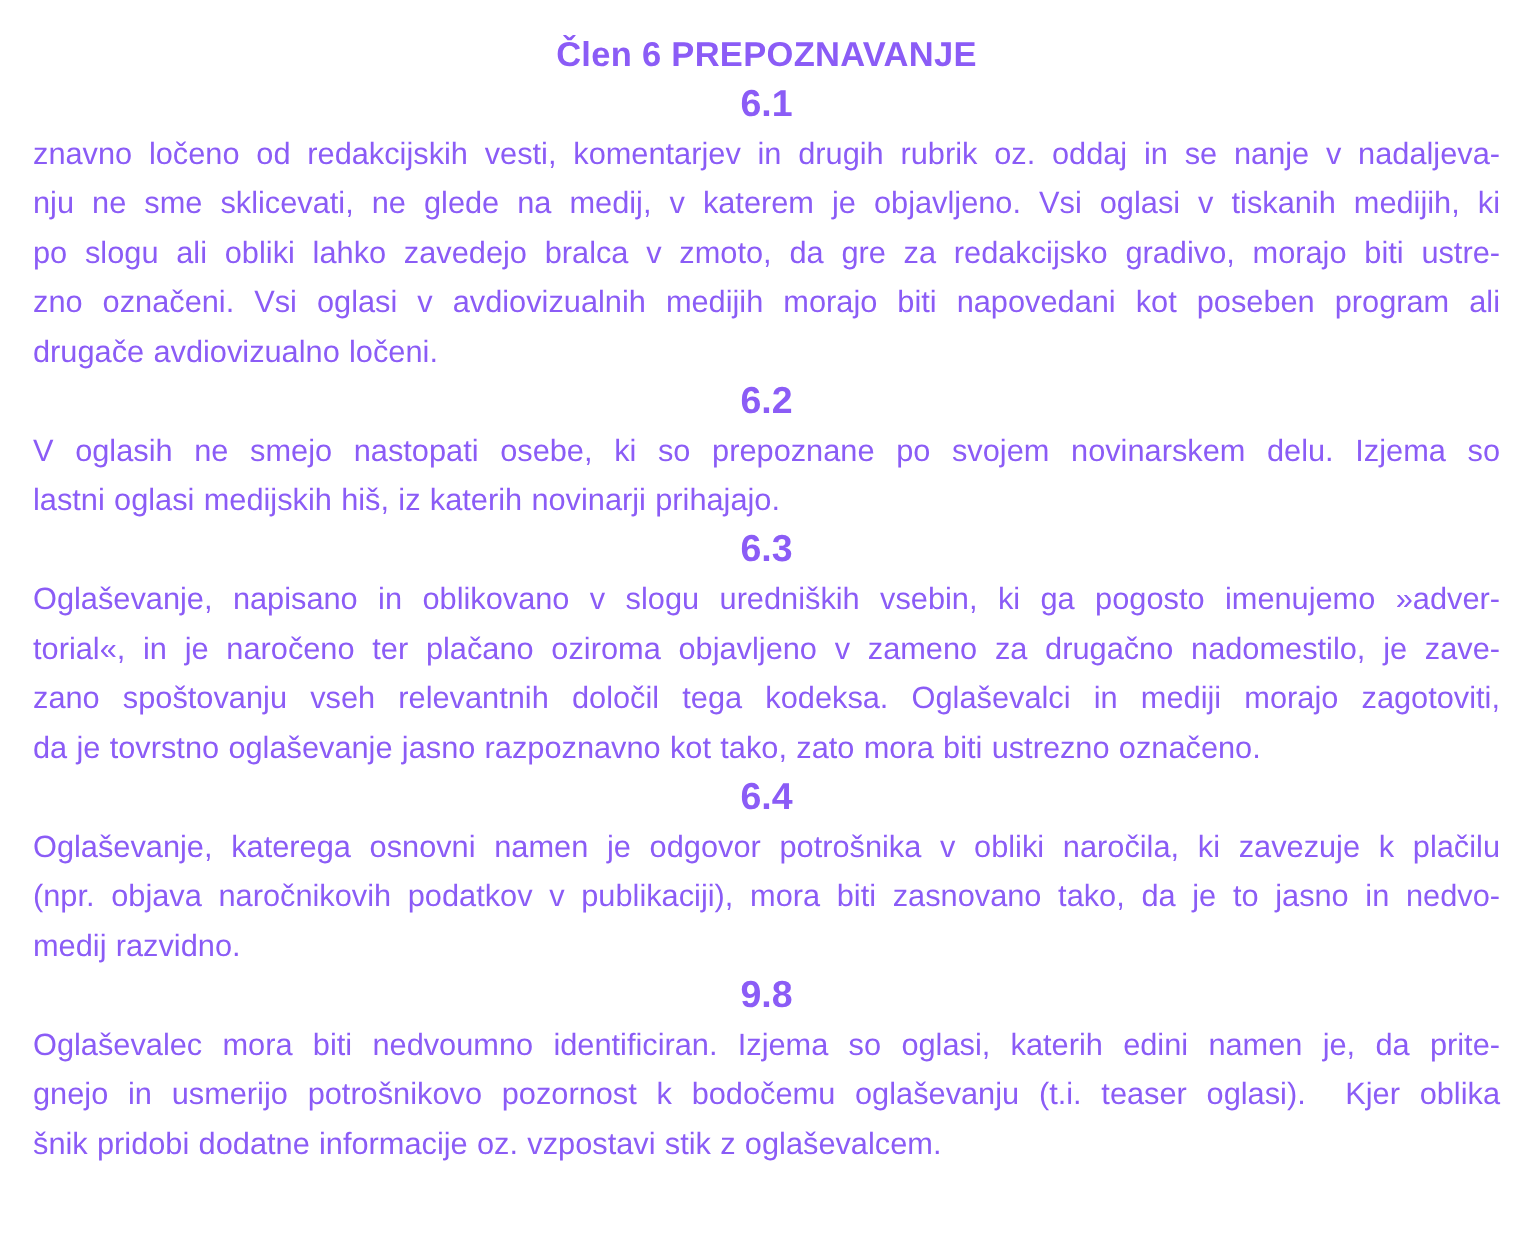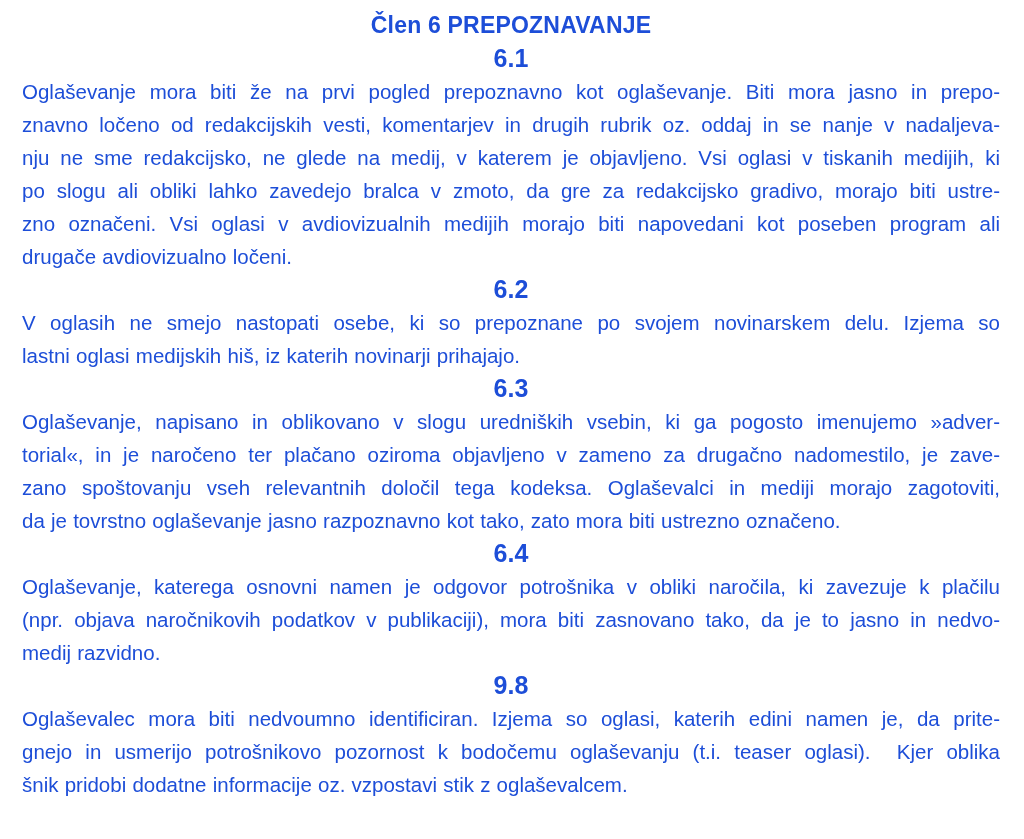--- a/index.html
+++ b/index.html
@@ -9,25 +9,25 @@
   }
   body {
     width: 1024px;
     height: 839px;
     overflow: hidden;
   }
   .page {
     box-sizing: border-box;
     width: 1024px;
     height: 839px;
-    padding: 9px 24px 0 22px;
+    padding: 20px 24px 0 22px;
     font-family: "Liberation Sans", "DejaVu Sans", sans-serif;
     font-size: 20.5px;
     line-height: 33px;
-    color: #1d4ed8;
+    color: #8b5cf6;
     -webkit-font-smoothing: antialiased;
   }
   .title {
     margin: 0;
     font-size: 23px;
     line-height: 33px;
     font-weight: bold;
     text-align: center;
     letter-spacing: 0.2px;
   }
@@ -50,23 +50,22 @@
   }
 </style>
 </head>
 <body>
 
 <main class="page">
   <h1 class="title">Člen 6 PREPOZNAVANJE</h1>
 
   <section>
     <h2 class="num">6.1</h2>
-    <p class="ln">Oglaševanje mora biti že na prvi pogled prepoznavno kot oglaševanje. Biti mora jasno in prepo-</p>
     <p class="ln">znavno ločeno od redakcijskih vesti, komentarjev in drugih rubrik oz. oddaj in se nanje v nadaljeva-</p>
-    <p class="ln">nju ne sme redakcijsko, ne glede na medij, v katerem je objavljeno. Vsi oglasi v tiskanih medijih, ki</p>
+    <p class="ln">nju ne sme sklicevati, ne glede na medij, v katerem je objavljeno. Vsi oglasi v tiskanih medijih, ki</p>
     <p class="ln">po slogu ali obliki lahko zavedejo bralca v zmoto, da gre za redakcijsko gradivo, morajo biti ustre-</p>
     <p class="ln">zno označeni. Vsi oglasi v avdiovizualnih medijih morajo biti napovedani kot poseben program ali</p>
     <p class="ln last">drugače avdiovizualno ločeni.</p>
   </section>
 
   <section>
     <h2 class="num">6.2</h2>
     <p class="ln">V oglasih ne smejo nastopati osebe, ki so prepoznane po svojem novinarskem delu. Izjema so</p>
     <p class="ln last">lastni oglasi medijskih hiš, iz katerih novinarji prihajajo.</p>
   </section>

